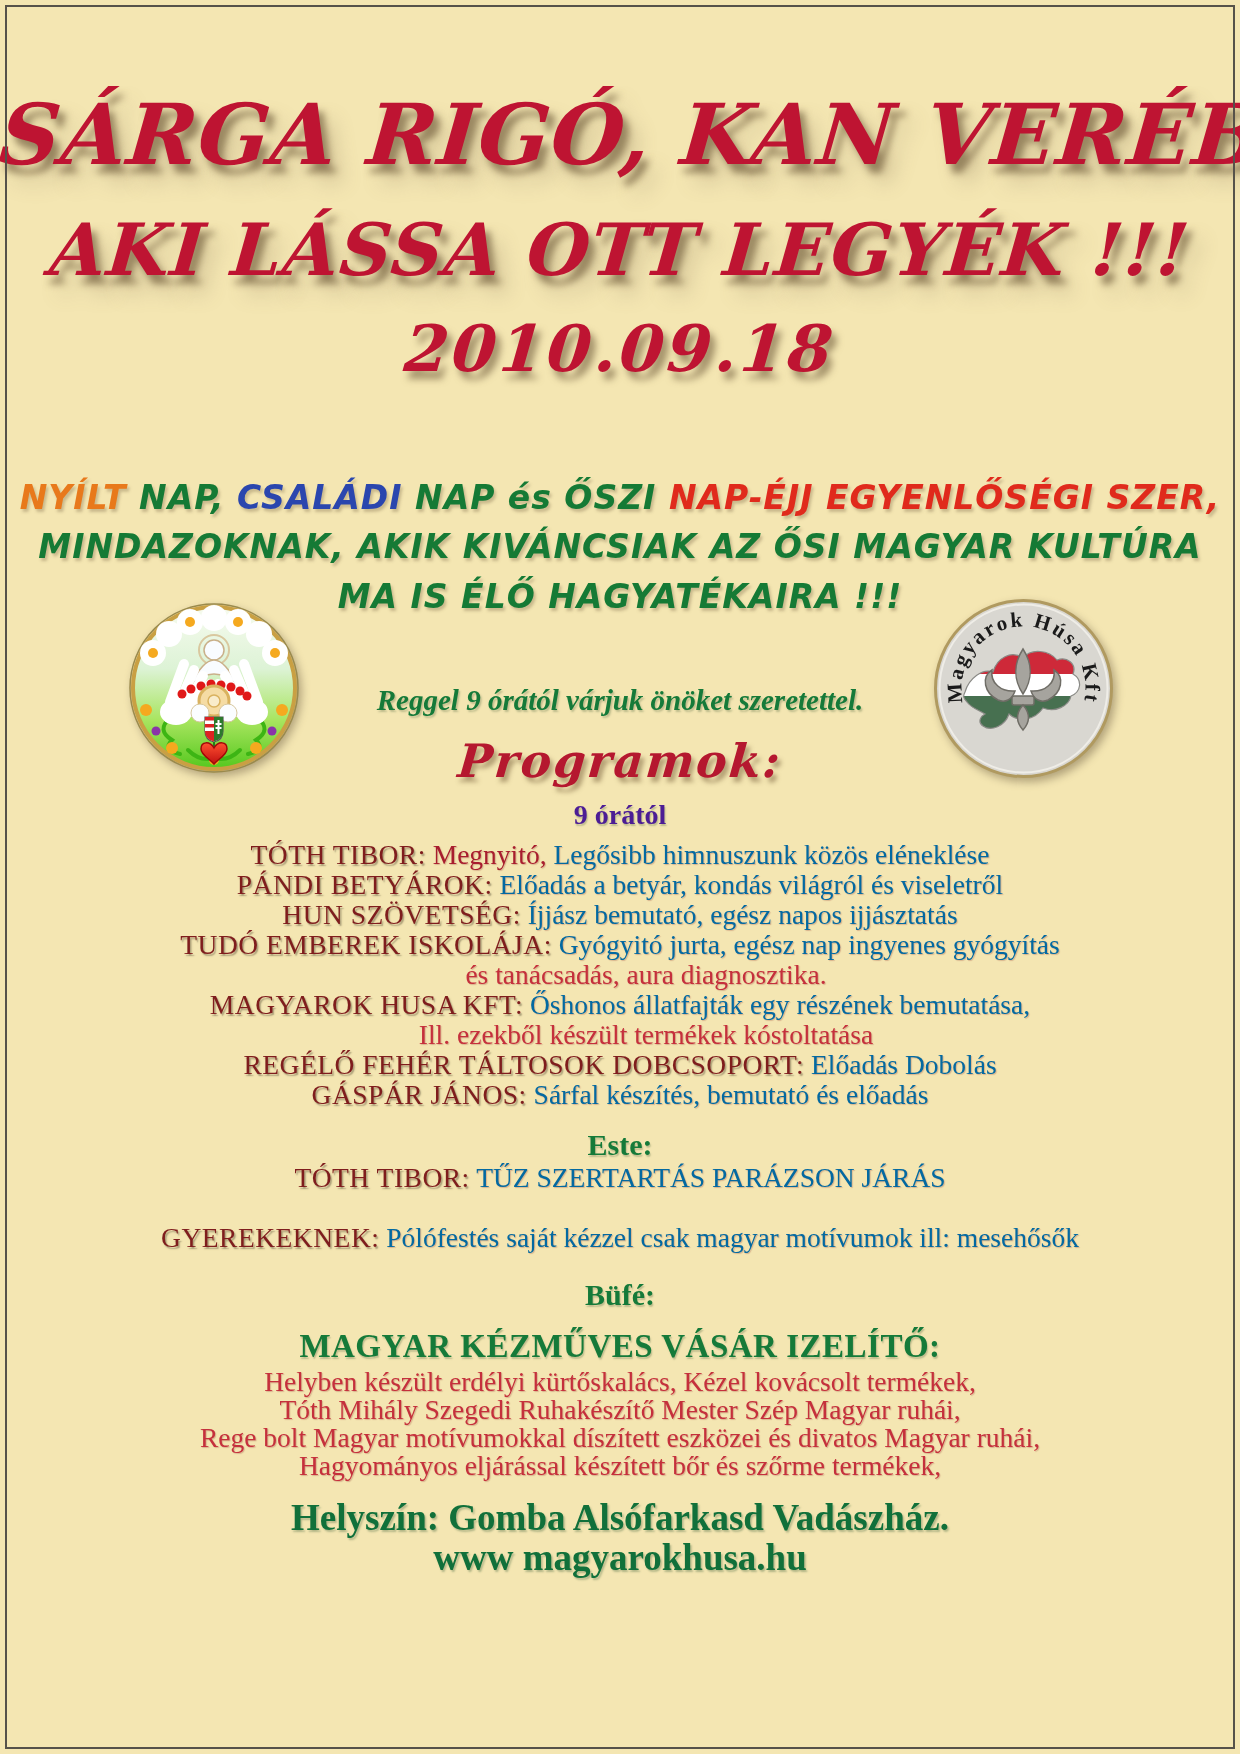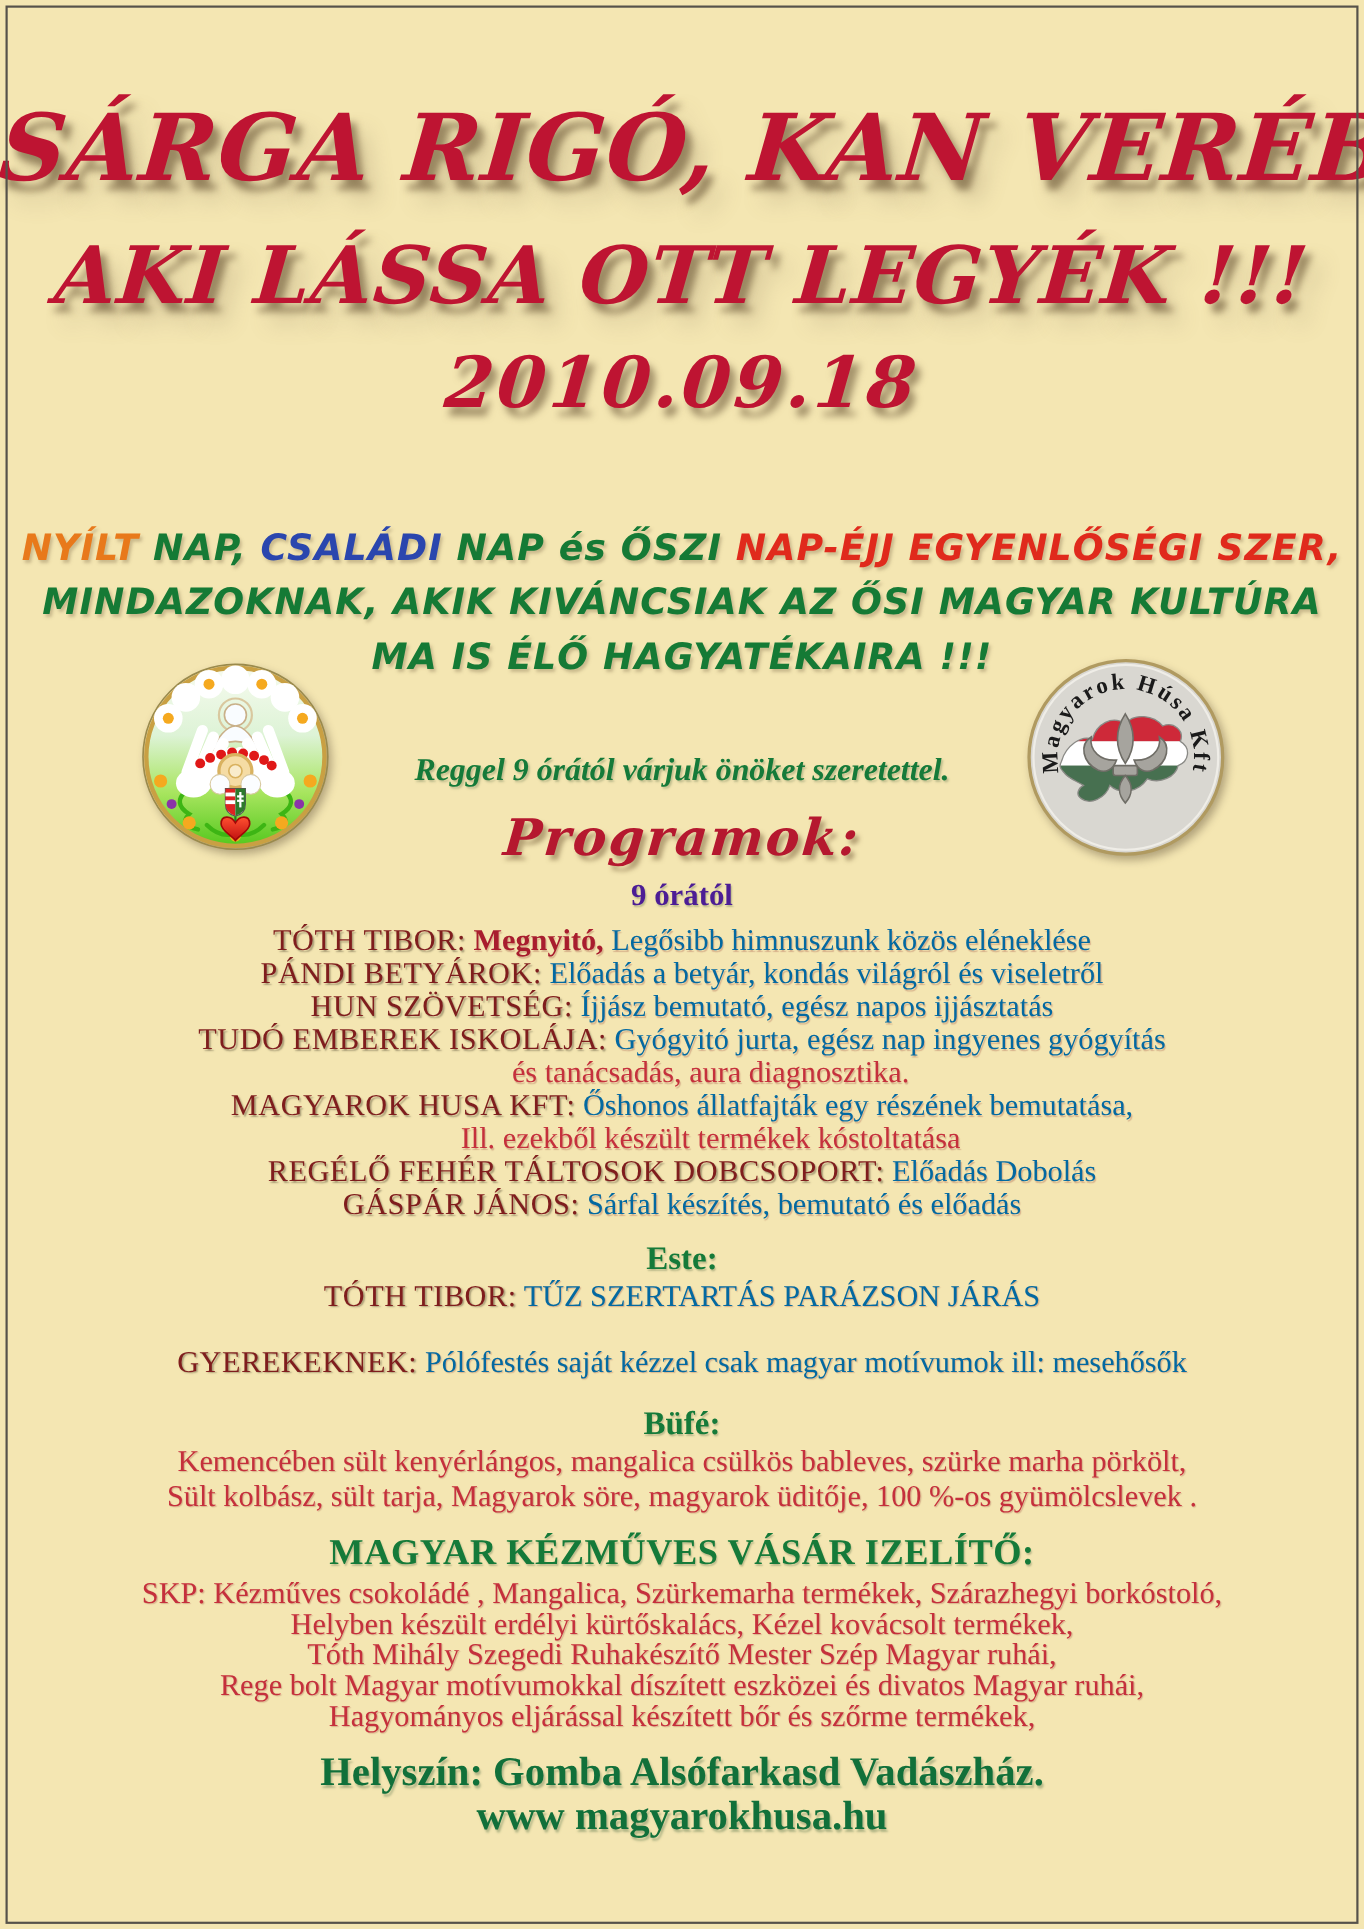--- a/index.html
+++ b/index.html
@@ -56,21 +56,21 @@
     transform:skewX(-5deg);letter-spacing:2px;
     text-shadow:4px 5px 4px rgba(120,95,60,.5);}
   .time-heading{margin-top:4px;font-weight:700;font-size:28px;line-height:30px;color:#4c1d95;
     text-shadow:1px 1.5px 1.5px rgba(90,110,70,.35);}
 
   
   .program-list{margin-top:10px;}
   .prog-line,.prog-cont{font-size:27.5px;line-height:30px;}
   .prog-name{color:#7f1d1d;letter-spacing:.5px;text-shadow:1.5px 1.5px 1.5px rgba(95,85,60,.5);}
   .prog-desc{color:#0369a1;text-shadow:1px 1px 1px rgba(150,60,50,.3);}
-  .prog-desc-bold{color:#A81D2E;font-weight:700;text-shadow:1px 1px 1px rgba(150,60,50,.3);}
+  .prog-desc-bold{color:#A81D2E;font-weight:400;text-shadow:1px 1px 1px rgba(150,60,50,.3);}
   .prog-cont{color:#C5303C;text-shadow:1px 1px 1px rgba(150,60,50,.3);padding-left:52px;}
 
   .section-heading{font-weight:700;font-size:30px;line-height:30px;color:#157A39;
     text-shadow:1px 1.5px 1.5px rgba(90,110,70,.35);}
   .este-heading{margin-top:20px;}
   .evening-line{margin-top:2px;font-size:27.5px;line-height:32px;}
   .kids-line{margin-top:28px;font-size:27.5px;line-height:32px;}
   .buffet-heading{margin-top:26px;}
   .red-line{font-size:27.5px;line-height:32px;color:#C5303C;
     text-shadow:1px 1px 1px rgba(150,60,50,.3);}
@@ -255,28 +255,23 @@
     <span class="prog-name">TÓTH TIBOR:</span>
     <span class="prog-desc">TŰZ SZERTARTÁS PARÁZSON JÁRÁS</span>
   </div>
 
   <div class="kids-line">
     <span class="prog-name">GYEREKEKNEK:</span>
     <span class="prog-desc">Pólófestés saját kézzel csak magyar motívumok ill: mesehősők</span>
   </div>
 
   <div class="section-heading buffet-heading">Büfé:</div>
-  <div class="buffet-lines" id="buffet-lines">
-      <div class="red-line">Kemencében sült kenyérlángos, mangalica csülkös bableves, szürke marha pörkölt,</div>
-      <div class="red-line">Sült kolbász, sült tarja, Magyarok söre, magyarok üditője, 100 %-os gyümölcslevek .</div>
-    </div>
 
   <div class="section-heading market-heading">MAGYAR KÉZMŰVES VÁSÁR IZELÍTŐ:</div>
   <div class="market" id="market-lines">
-      <div class="red-line">SKP: Kézműves csokoládé , Mangalica, Szürkemarha termékek, Szárazhegyi borkóstoló,</div>
       <div class="red-line">Helyben készült erdélyi kürtőskalács, Kézel kovácsolt termékek,</div>
       <div class="red-line">Tóth Mihály Szegedi Ruhakészítő Mester Szép Magyar ruhái,</div>
       <div class="red-line">Rege bolt Magyar motívumokkal díszített eszközei és divatos Magyar ruhái,</div>
       <div class="red-line">Hagyományos eljárással készített bőr és szőrme termékek,</div>
     </div>
 
   <div class="footer">
     <div class="footer-line">Helyszín: Gomba Alsófarkasd Vadászház.</div>
     <div class="footer-line">www magyarokhusa.hu</div>
   </div>

